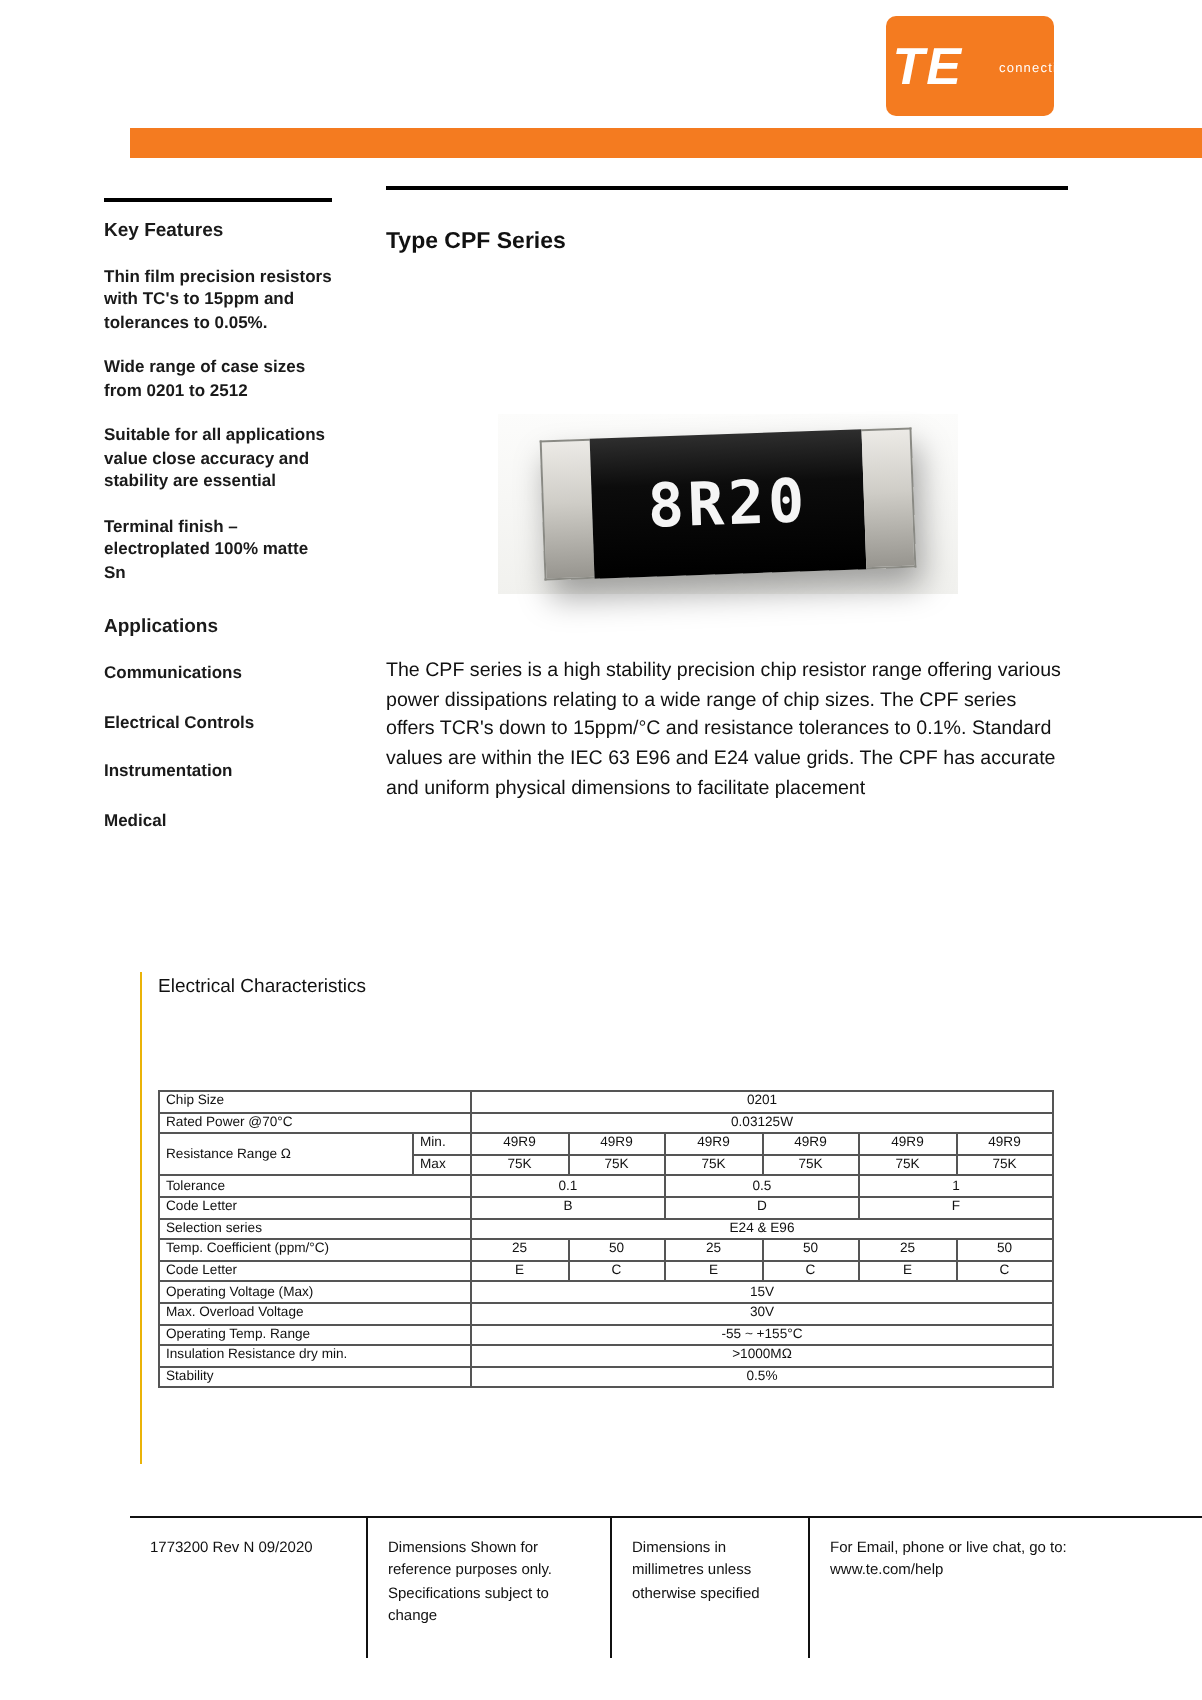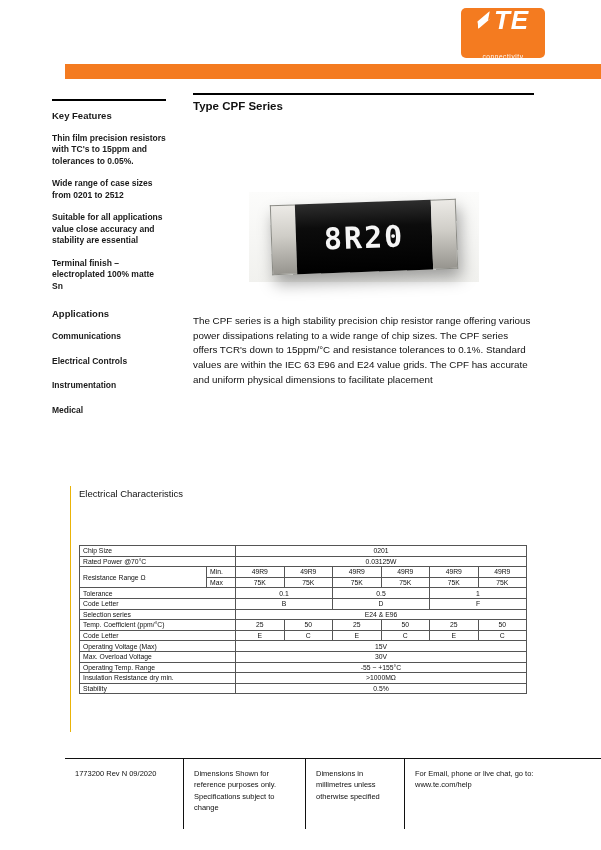--- a/index.html
+++ b/index.html
@@ -7,25 +7,25 @@
     position:relative;
     width:601px;height:850px;
     background:#ffffff;
     font-family:"Liberation Sans",sans-serif;
     color:#111;
     overflow:hidden;
     margin:0 auto;
   }
   
   .logo{
-    position:absolute;top:8px;right:56px;
+    position:absolute;top:8px;right:74px;
     width:84px;height:50px;
     background:#F47B20;
     border-radius:5px;
-    display:flex;flex-direction:column;align-items:center;justify-content:center;gap:18px;
+    display:flex;flex-direction:row;align-items:center;justify-content:center;gap:18px;
   }
   .logo-row{display:flex;align-items:center;gap:3px;}
   .swoosh{
     width:14px;height:16px;background:#ffffff;
     clip-path:polygon(0 55%,100% 0,78% 55%,100% 45%,0 100%);
     transform:rotate(-8deg);
   }
   .logo-te{
     color:#fff;font-weight:bold;font-size:26px;line-height:1;
     font-style:italic;letter-spacing:1px;
@@ -43,21 +43,21 @@
     font-size:8.5px;font-weight:bold;color:#1a1a1a;
   }
   .sidebar h2{font-size:9.5px;margin:0 0 12px 0;}
   .sidebar p{margin:0 0 11px 0;line-height:1.35;}
   .sidebar .apps-heading{margin-top:16px;}
   .sidebar .app{margin:0 0 13px 0;}
   
   .main{
     position:absolute;top:93px;left:193px;width:341px;
     border-top:2px solid #000;
-    padding-top:5px;
+    padding-top:20px;
   }
   .main h1{font-size:11.5px;margin:0;font-weight:bold;}
   .photo{
     margin:80px auto 0;
     width:230px;height:90px;
     display:flex;align-items:center;justify-content:center;
     background:linear-gradient(180deg,#fcfcfb 0%,#f1f1ee 100%);
   }
   .resistor{
     width:186px;height:70px;

